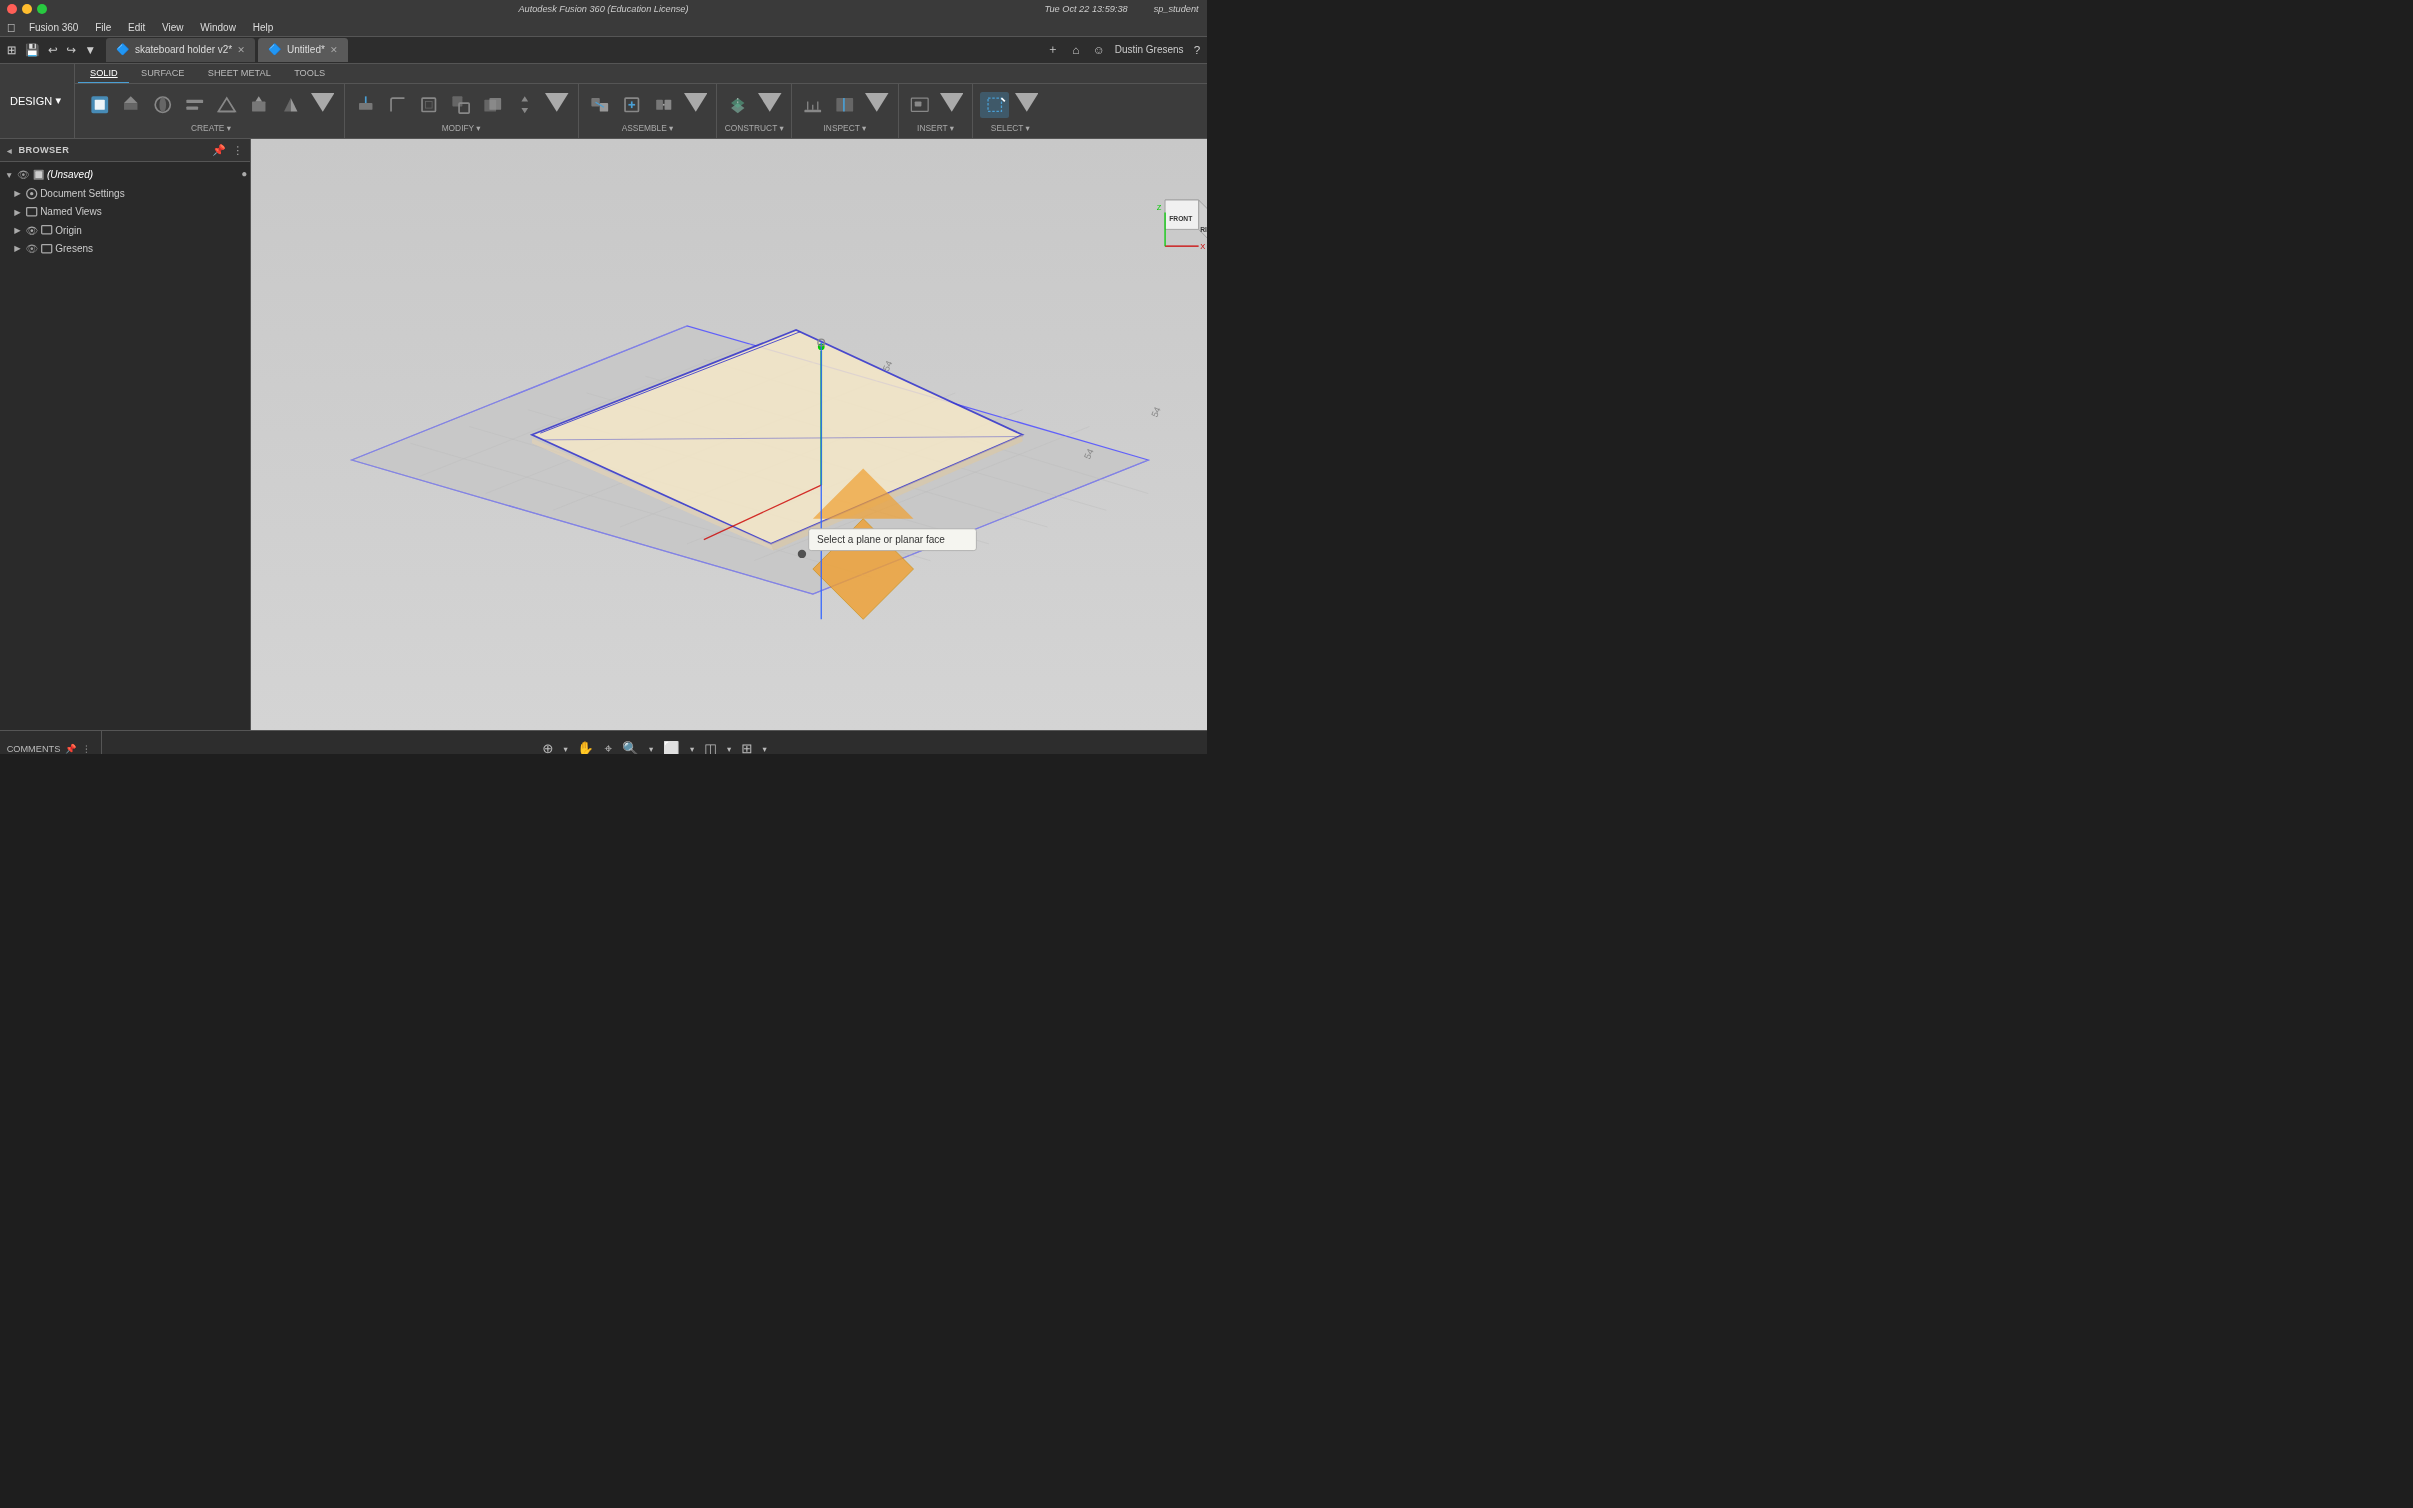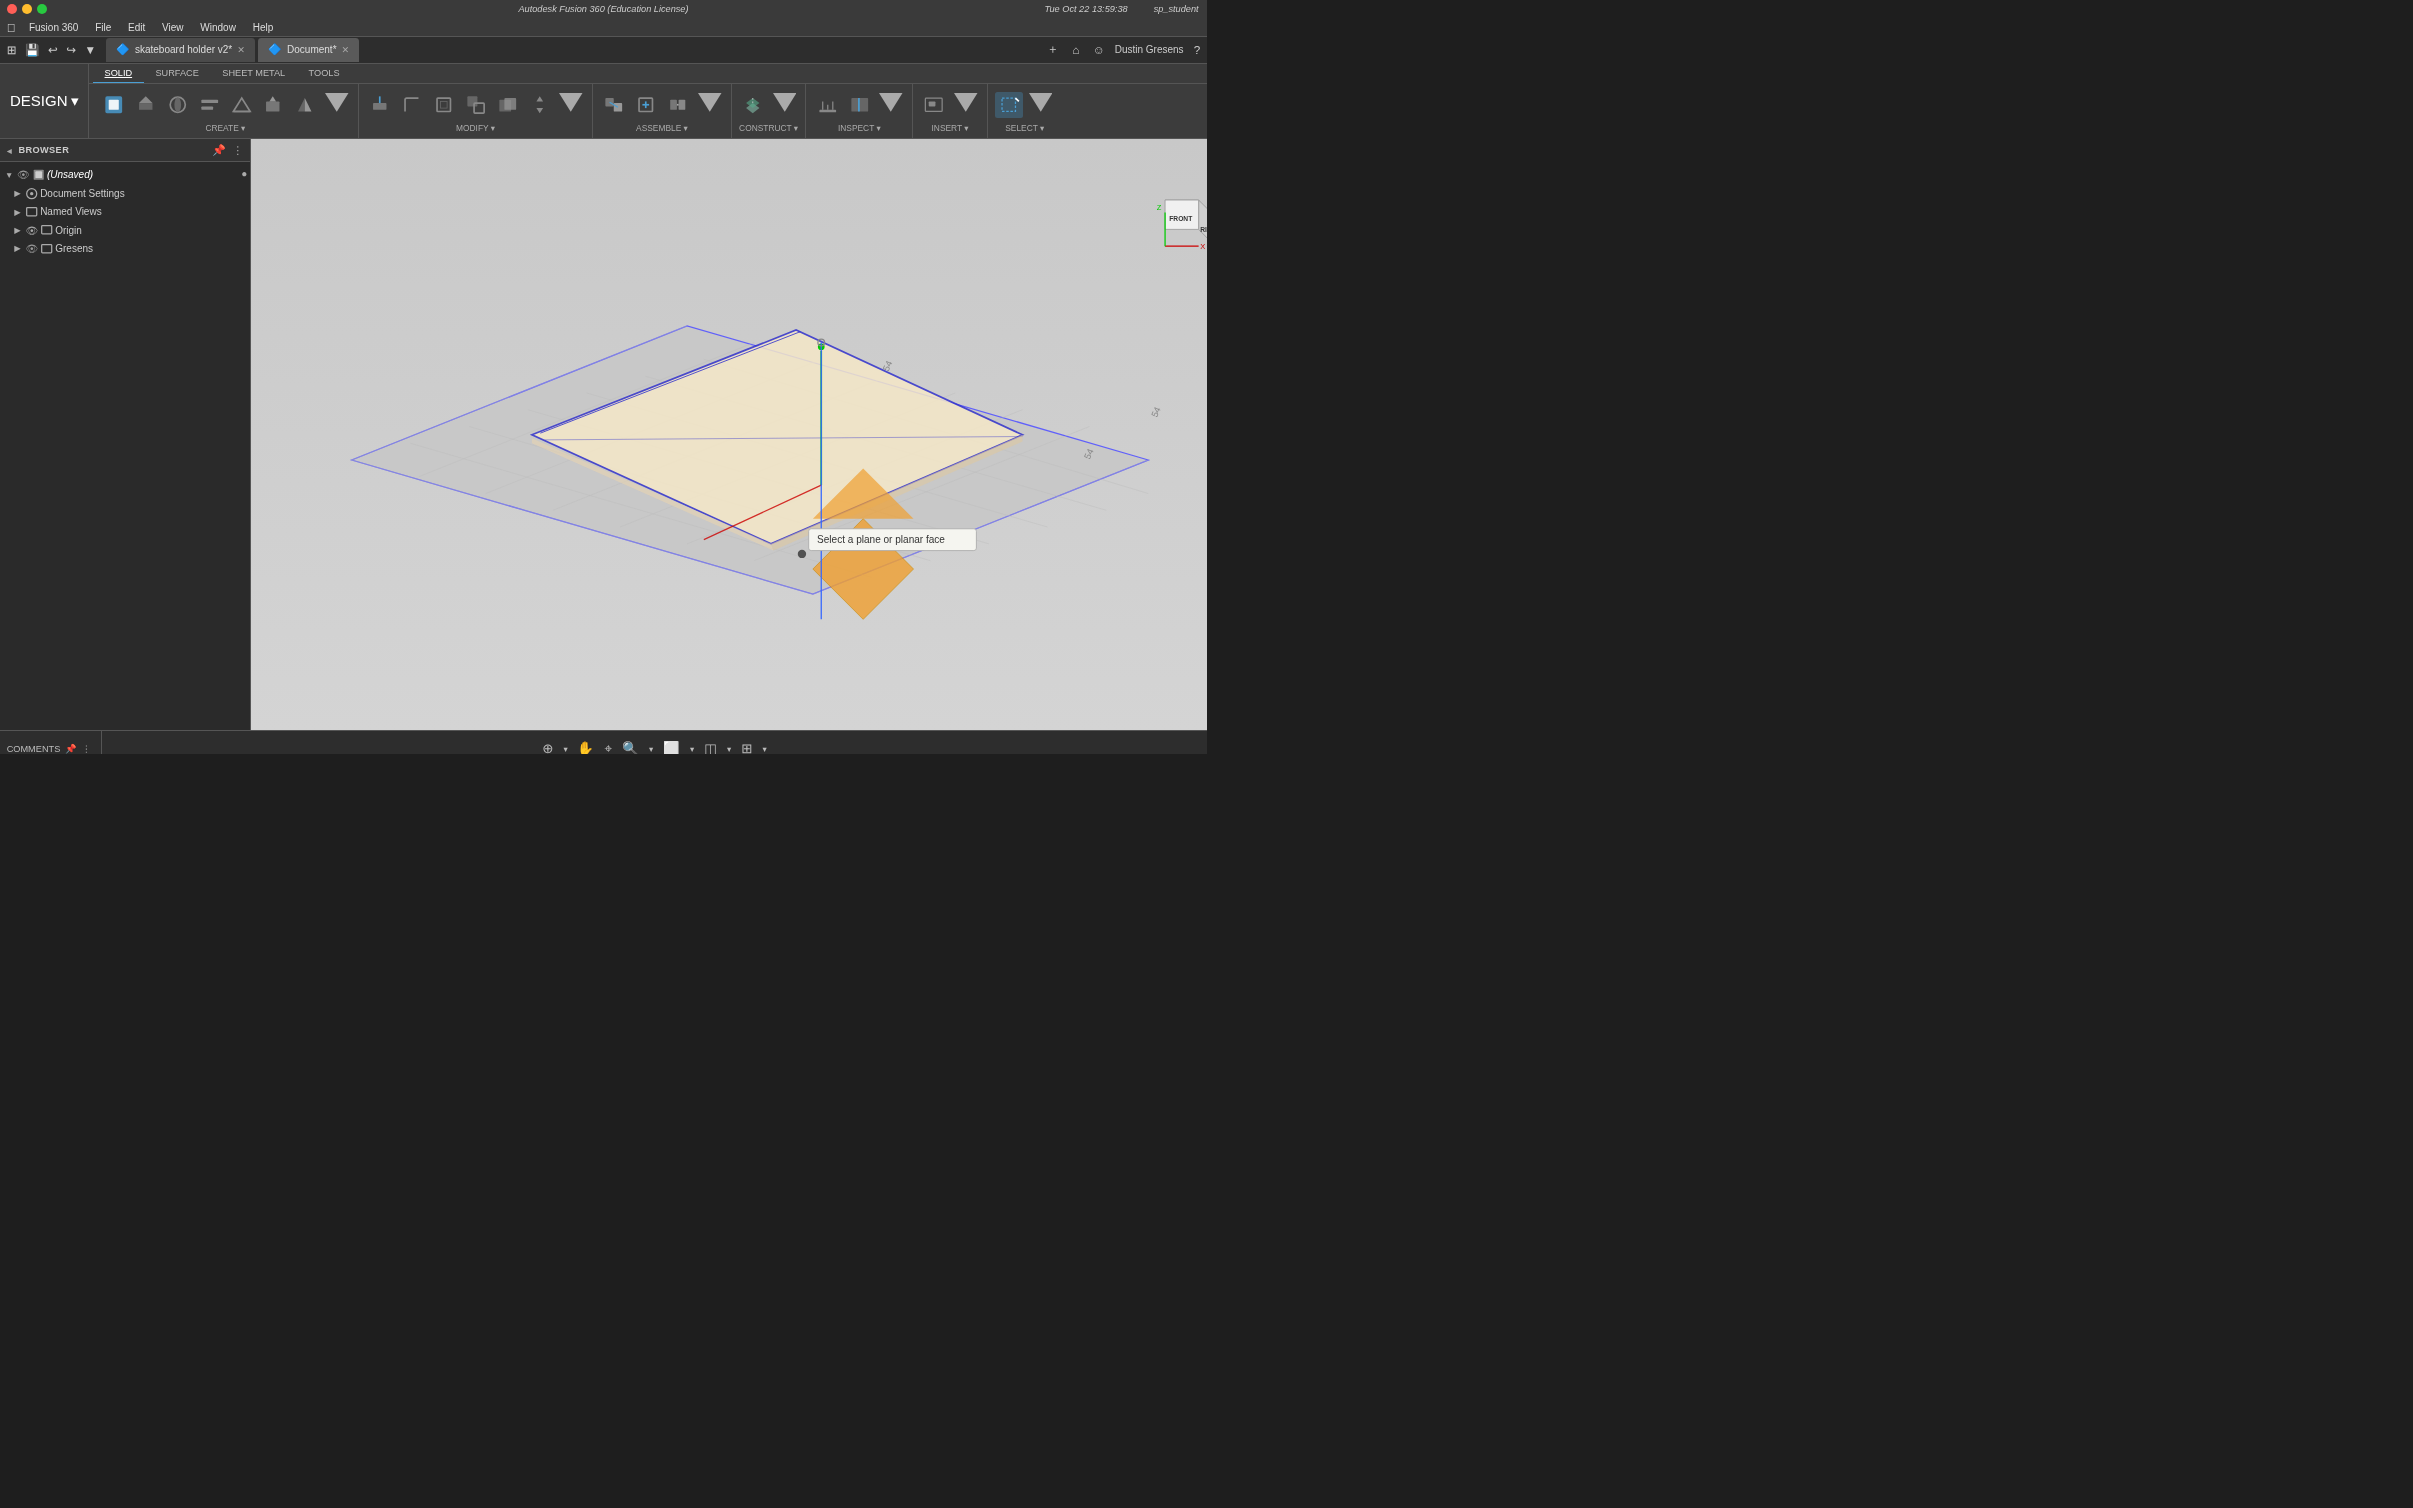--- a/index.html
+++ b/index.html
@@ -140,21 +140,21 @@
       border-bottom: 0.8px solid #555;
       display: flex;
       align-items: stretch;
     }
     .design-dropdown {
       display: flex;
       align-items: center;
       padding: 0 10px;
       border-right: 0.8px solid #555;
       color: #fff;
-      font-size: 15px;
+      font-size: 11px;
       cursor: pointer;
       gap: 3.4px;
       min-width: 75px;
     }
     .ribbon-tabs {
       display: flex;
       flex-direction: column;
       flex: 1;
     }
     .ribbon-tab-bar {
@@ -403,21 +403,21 @@
   </div>
 
   <div class="tab">
     <span class="tab-icon">🔷</span>
     <span>skateboard holder v2*</span>
     <span class="tab-close">✕</span>
   </div>
 
   <div class="tab active" style="margin-left: 3.4px;">
     <span class="tab-icon">🔷</span>
-    <span>Document*</span>
+    <span>Untitled*</span>
     <span class="tab-close">✕</span>
   </div>
 
   <div class="tabbar-right">
     <button class="toolbar-btn">＋</button>
     <button class="toolbar-btn">⌂</button>
     <button class="toolbar-btn">☺</button>
     <span>Dustin Gresens</span>
     <button class="toolbar-btn">?</button>
   </div>

